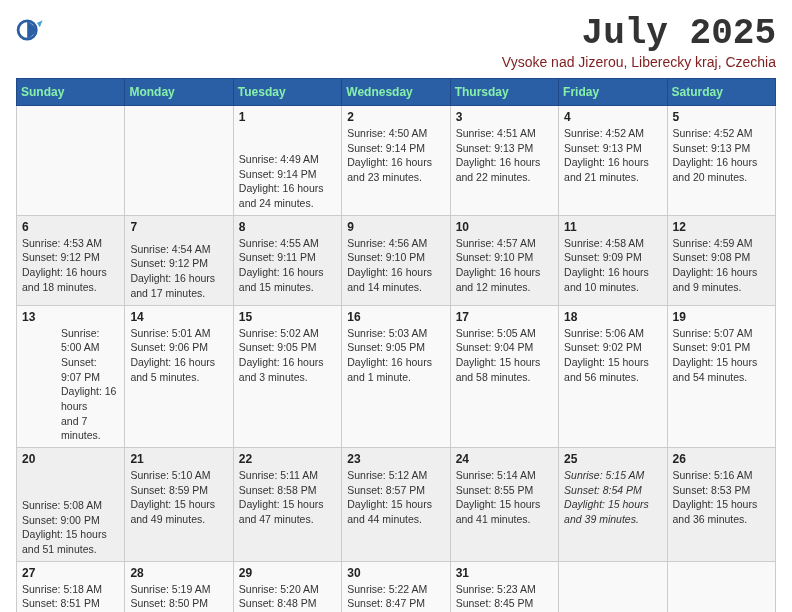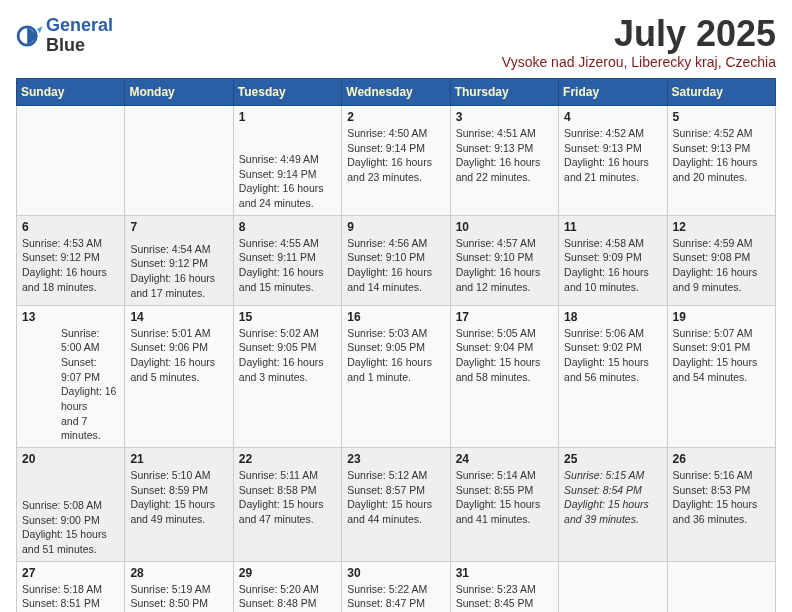--- a/index.html
+++ b/index.html
@@ -35,35 +35,36 @@
       margin-right: 2px;
     }
     .title-block {
       text-align: right;
     }
     .month-title {
       font-size: 36px;
       font-weight: bold;
       color: #333;
       line-height: 1;
+      font-family: Liberation Mono, monospace;
     }
     .location-title {
       font-size: 14px;
       color: #7f1d1d;
       margin-top: 2px;
     }
     .calendar {
       width: 100%;
       border-collapse: collapse;
       margin-top: 8px;
       font-size: 11px;
     }
     .calendar thead tr th {
       background: #2a5fa5;
-      color: #fef9c3;
+      color: #86efac;
       padding: 6px 4px;
       text-align: left;
       font-size: 12px;
       font-weight: bold;
       border: 1px solid #1e4a8a;
     }
     .calendar tbody tr td {
       border: 1px solid #ccc;
       vertical-align: top;
       padding: 4px 5px;
@@ -97,24 +98,20 @@
 <body>
 
 <div>
   <div class="header-top">
     <div class="logo">
       <svg class="logo-icon" viewBox="0 0 40 40" xmlns="http://www.w3.org/2000/svg">
         <circle cx="16" cy="20" r="13" fill="none" stroke="#2a5fa5" stroke-width="4"></circle>
         <path d="M16 7 Q28 14 28 20 Q28 26 16 33" fill="#2a5fa5"></path>
         <path d="M30 10 L38 6 L34 16 Z" fill="#4a9fd4"></path>
       </svg>
-      <div class="logo-text">
-        <div><span>General</span></div>
-        <div>Blue</div>
-      </div>
     </div>
     <div class="title-block">
       <div class="month-title">July 2025</div>
       <div class="location-title">Vysoke nad Jizerou, Liberecky kraj, Czechia</div>
     </div>
   </div>
 
   <table class="calendar">
     <thead>
       <tr>

